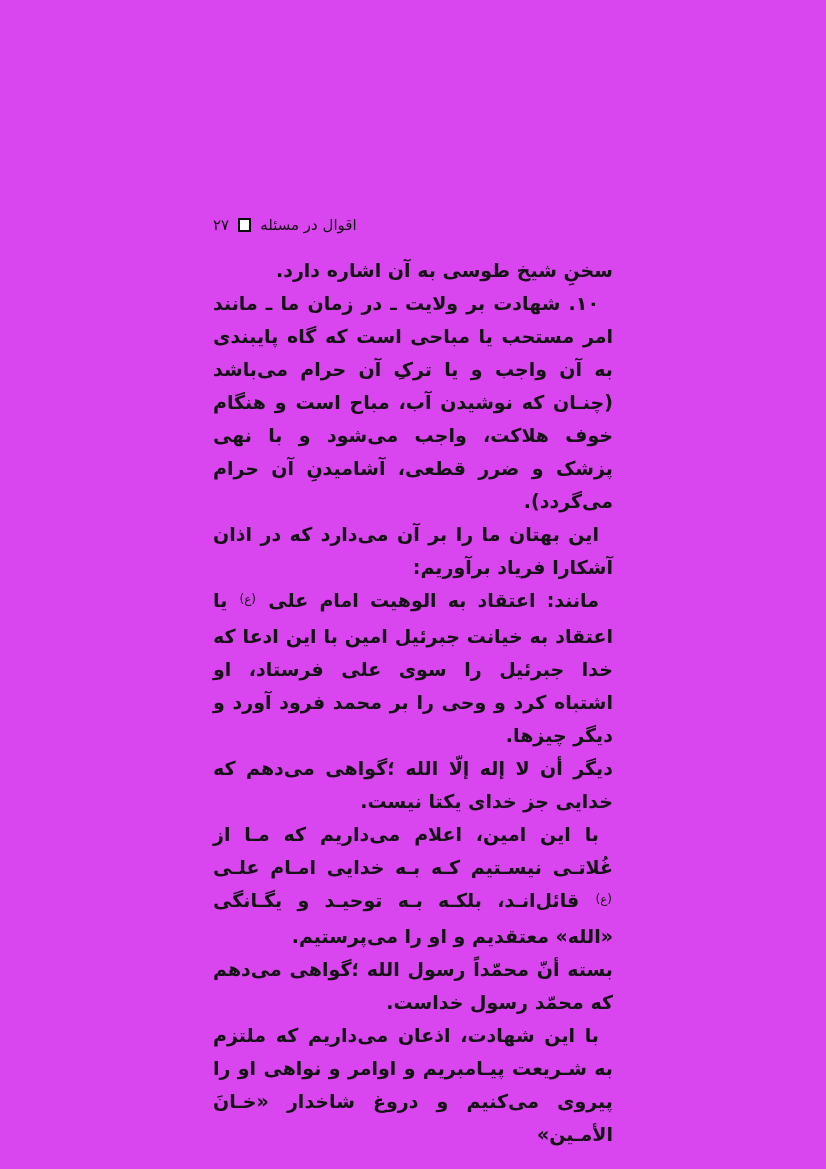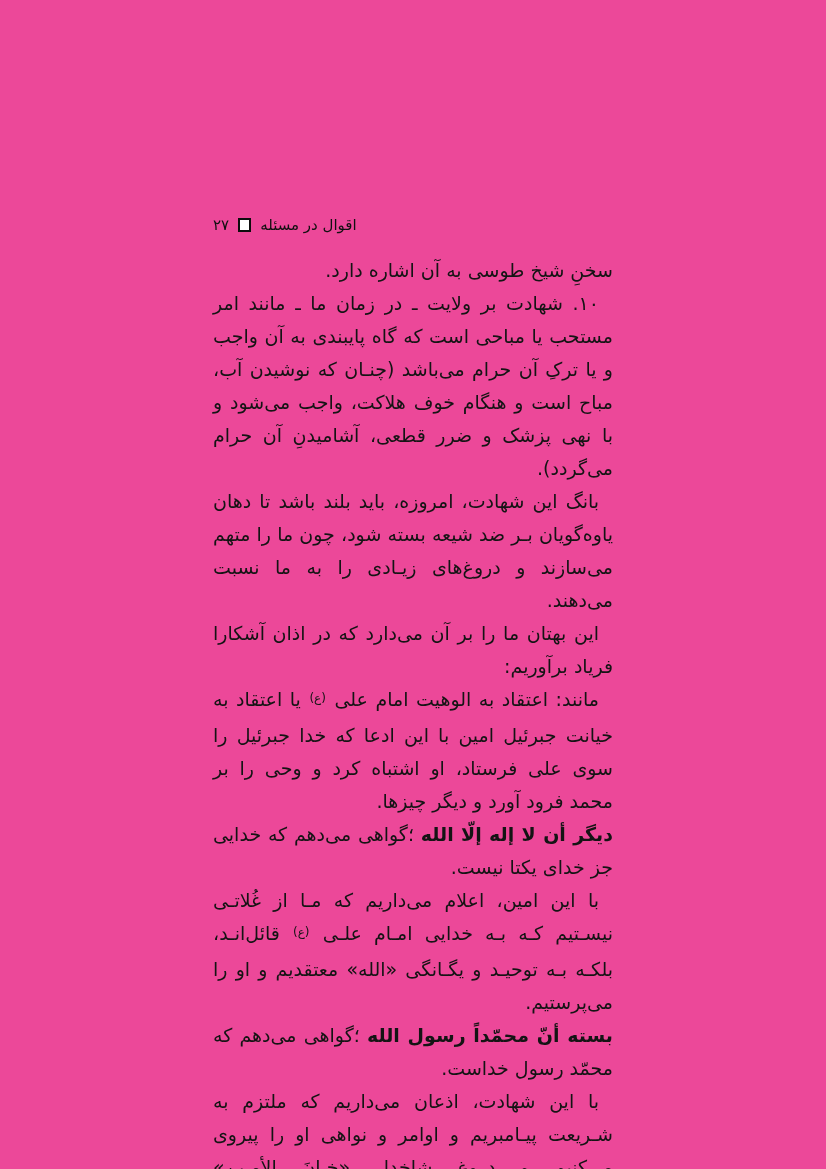--- a/index.html
+++ b/index.html
@@ -5,21 +5,21 @@
   html, body {
     margin: 0;
     padding: 0;
     background: #e8e8e8;
   }
   .page {
     position: relative;
     width: 826px;
     height: 1169px;
     margin: 0 auto;
-    background: #ec4899;
+    background: #d946ef;
     overflow: hidden;
     font-family: "DejaVu Sans", sans-serif;
     direction: rtl;
   }
   .column {
     position: absolute;
     left: 213px;
     top: 217px;
     width: 400px;
     direction: rtl;
@@ -54,21 +54,21 @@
     margin: 0;
     padding: 0;
   }
   p.para.indent {
     text-indent: 14px; 
   }
   p.para.justify-last {
     text-align-last: justify;
   }
   .seg-regular {
-    font-weight: 400;
+    font-weight: 700;
   }
   .seg-bold {
     font-weight: 700;
   }
   .seg-honorific {
     font-size: 12px;
     position: relative;
     top: -4px;
     margin: 0 1px;
   }
@@ -79,21 +79,20 @@
 <div class="page">
   <div class="column">
 
     <header class="page-header">
       <span class="header-title">اقوال در مسئله</span><span class="header-box"></span><span class="header-page-number">۲۷</span>
     </header>
 
     <main class="body-text">
         <p class="para"><span class="seg-regular">سخنِ شیخ طوسی به آن اشاره دارد.</span></p>
         <p class="para indent"><span class="seg-regular">۱۰. شهادت بر ولایت ـ در زمان ما ـ مانند امر مستحب یا مباحی است که گاه پایبندی به آن واجب و یا ترکِ آن حرام می‌باشد (چنـان که نوشیدن آب، مباح است و هنگام خوف هلاکت، واجب می‌شود و با نهی پزشک و ضرر قطعی، آشامیدنِ آن حرام می‌گردد).</span></p>
-        <p class="para indent"><span class="seg-regular">بانگ این شهادت، امروزه، باید بلند باشد تا دهان یاوه‌گویان بـر ضد شیعه بسته شود، چون ما را متهم می‌سازند و دروغ‌های زیـادی را به ما نسبت می‌دهند.</span></p>
         <p class="para indent"><span class="seg-regular">این بهتان ما را بر آن می‌دارد که در اذان آشکارا فریاد برآوریم:</span></p>
         <p class="para indent"><span class="seg-regular">مانند: اعتقاد به الوهیت امام علی </span><span class="seg-honorific">(ع)</span><span class="seg-regular"> یا اعتقاد به خیانت جبرئیل امین با این ادعا که خدا جبرئیل را سوی علی فرستاد، او اشتباه کرد و وحی را بر محمد فرود آورد و دیگر چیزها.</span></p>
         <p class="para"><span class="seg-bold">دیگر أن لا إله إلّا الله</span><span class="seg-regular"> ؛گواهی می‌دهم که خدایی جز خدای یکتا نیست.</span></p>
         <p class="para indent"><span class="seg-regular">با این امین، اعلام می‌داریم که مـا از غُلاتـی نیسـتیم کـه بـه خدایی امـام علـی </span><span class="seg-honorific">(ع)</span><span class="seg-regular"> قائل‌انـد، بلکـه بـه توحیـد و یگـانگی «الله» معتقدیم و او را می‌پرستیم.</span></p>
         <p class="para"><span class="seg-bold">بسته أنّ محمّداً رسول الله</span><span class="seg-regular"> ؛گواهی می‌دهم که محمّد رسول خداست.</span></p>
         <p class="para indent justify-last"><span class="seg-regular">با این شهادت، اذعان می‌داریم که ملتزم به شـریعت پیـامبریم و اوامر و نواهی او را پیروی می‌کنیم و دروغ شاخدار «خـانَ الأمـین»</span></p>
       </main>
 
   </div>
 </div>

